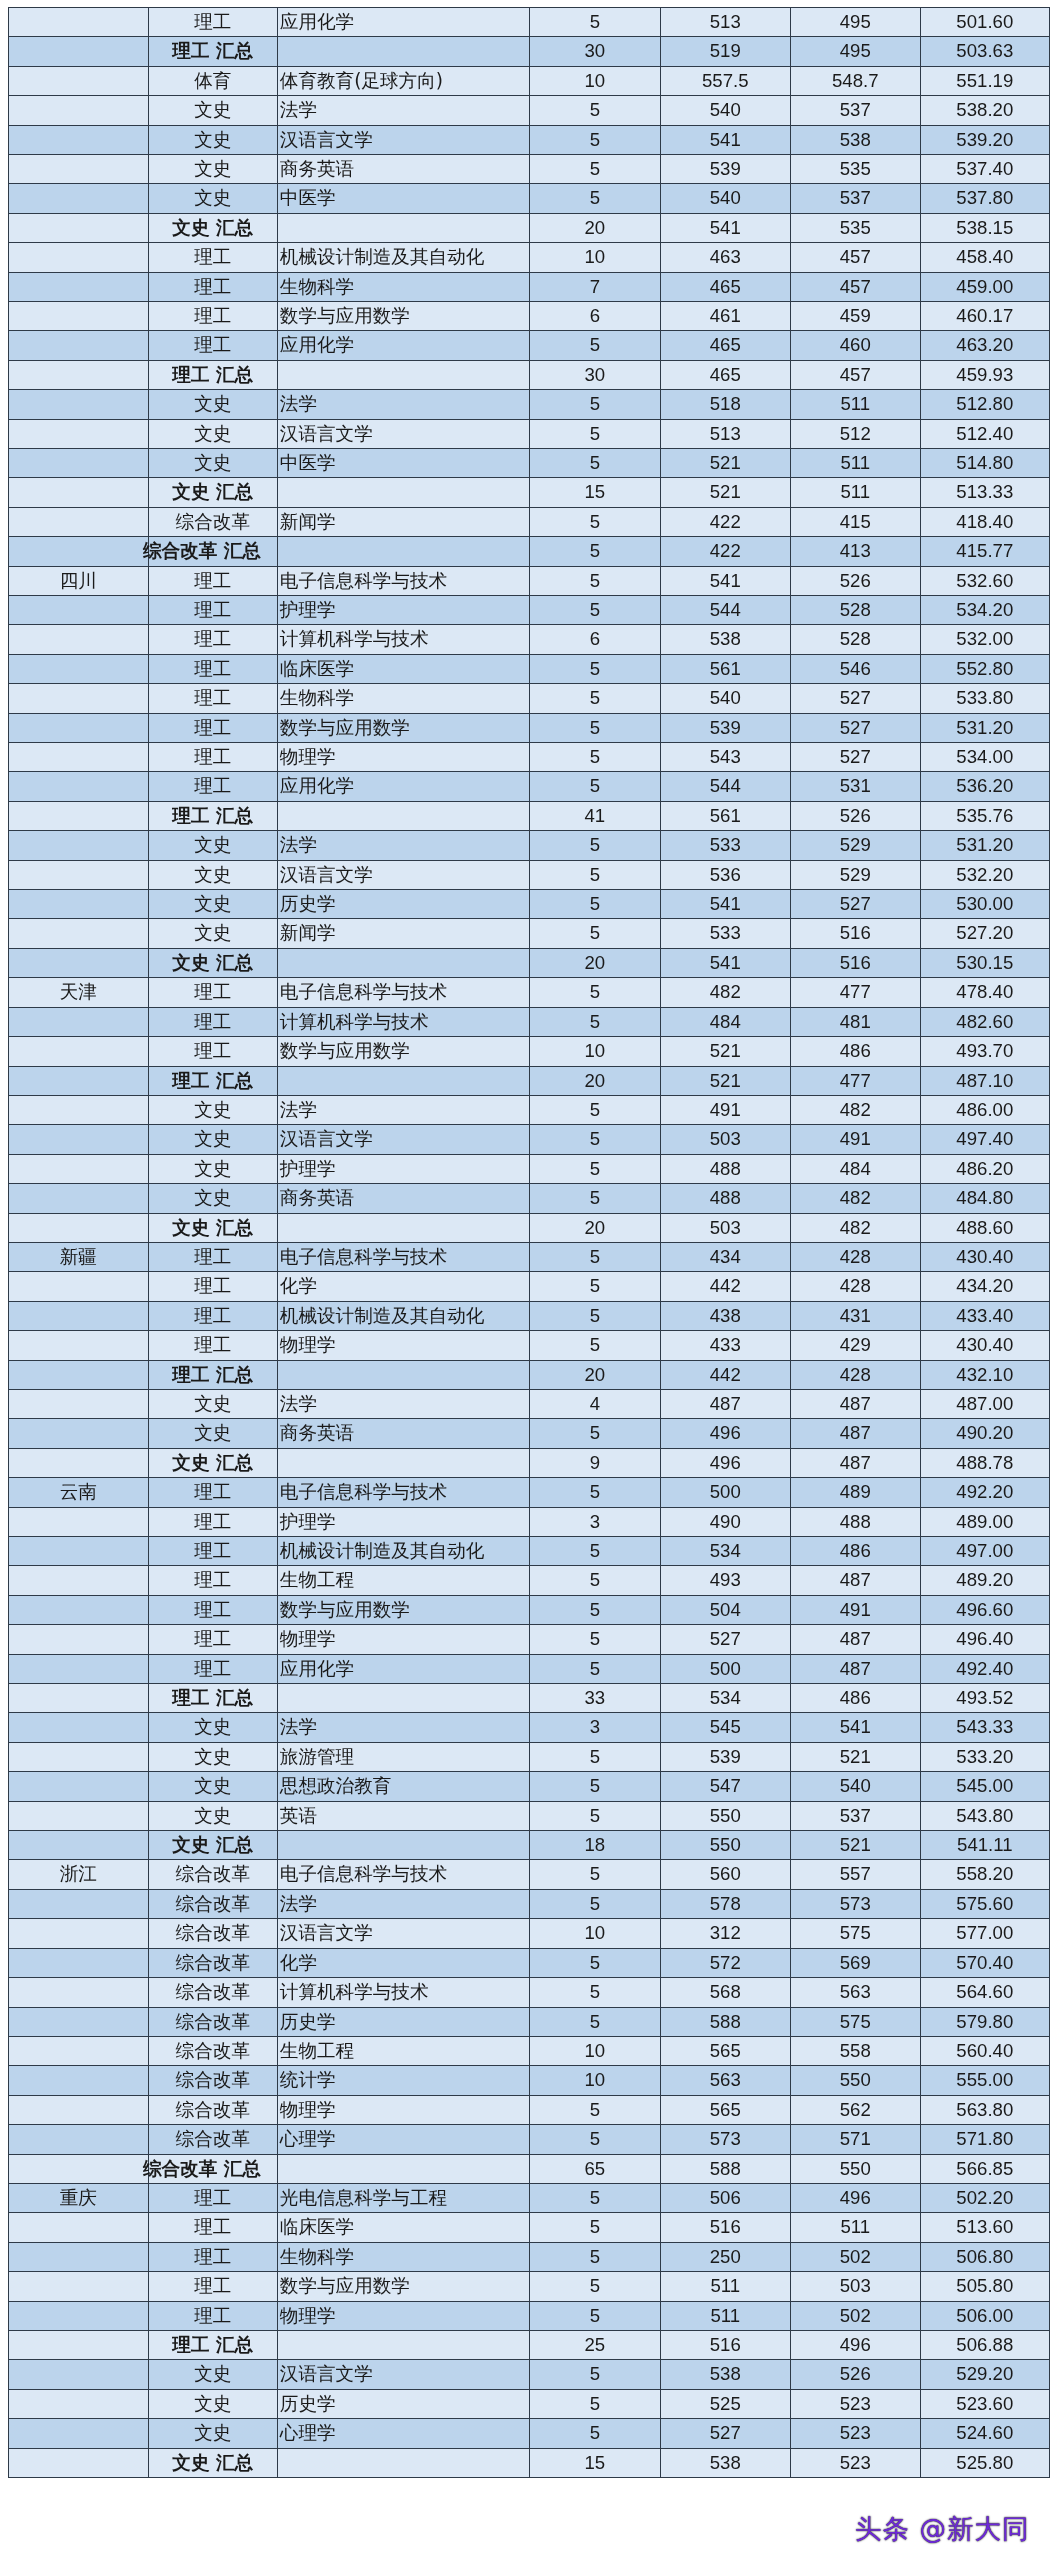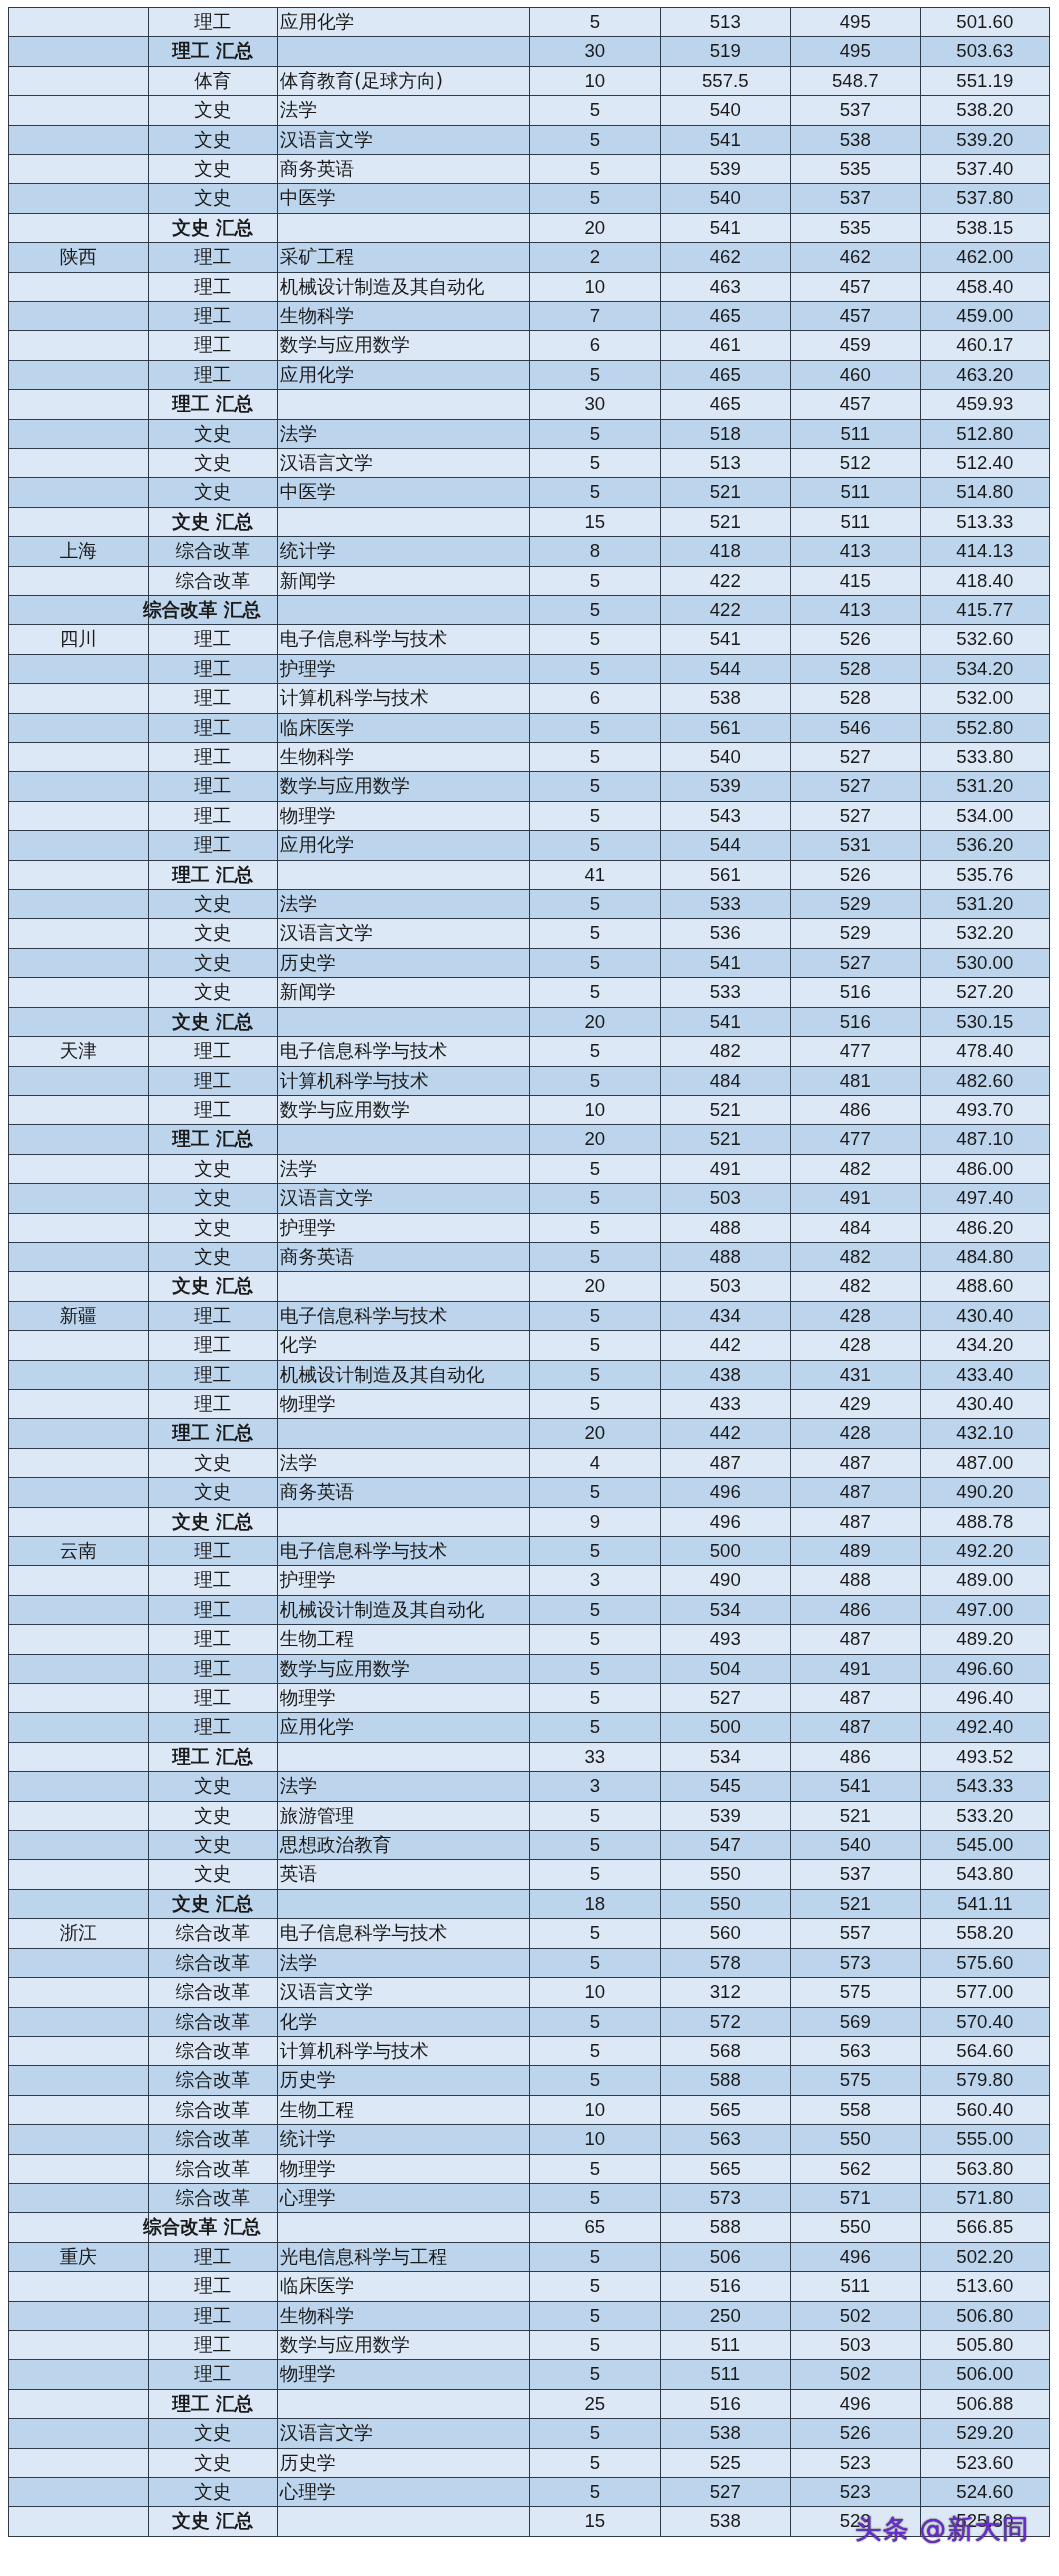--- a/index.html
+++ b/index.html
@@ -101,29 +101,20 @@
   </tr>
       <tr class="light total">
     <td class="c-prov"></td>
     <td class="c-type">文史 汇总</td>
     <td class="c-major"></td>
     <td class="c-num">20</td>
     <td class="c-num">541</td>
     <td class="c-num">535</td>
     <td class="c-num">538.15</td>
   </tr>
-      <tr class="dark">
-    <td class="c-prov">陕西</td>
-    <td class="c-type">理工</td>
-    <td class="c-major">采矿工程</td>
-    <td class="c-num">2</td>
-    <td class="c-num">462</td>
-    <td class="c-num">462</td>
-    <td class="c-num">462.00</td>
-  </tr>
       <tr class="light">
     <td class="c-prov"></td>
     <td class="c-type">理工</td>
     <td class="c-major">机械设计制造及其自动化</td>
     <td class="c-num">10</td>
     <td class="c-num">463</td>
     <td class="c-num">457</td>
     <td class="c-num">458.40</td>
   </tr>
       <tr class="dark">
@@ -190,29 +181,20 @@
     <td class="c-num">514.80</td>
   </tr>
       <tr class="light total">
     <td class="c-prov"></td>
     <td class="c-type">文史 汇总</td>
     <td class="c-major"></td>
     <td class="c-num">15</td>
     <td class="c-num">521</td>
     <td class="c-num">511</td>
     <td class="c-num">513.33</td>
-  </tr>
-      <tr class="dark">
-    <td class="c-prov">上海</td>
-    <td class="c-type">综合改革</td>
-    <td class="c-major">统计学</td>
-    <td class="c-num">8</td>
-    <td class="c-num">418</td>
-    <td class="c-num">413</td>
-    <td class="c-num">414.13</td>
   </tr>
       <tr class="light">
     <td class="c-prov"></td>
     <td class="c-type">综合改革</td>
     <td class="c-major">新闻学</td>
     <td class="c-num">5</td>
     <td class="c-num">422</td>
     <td class="c-num">415</td>
     <td class="c-num">418.40</td>
   </tr>

